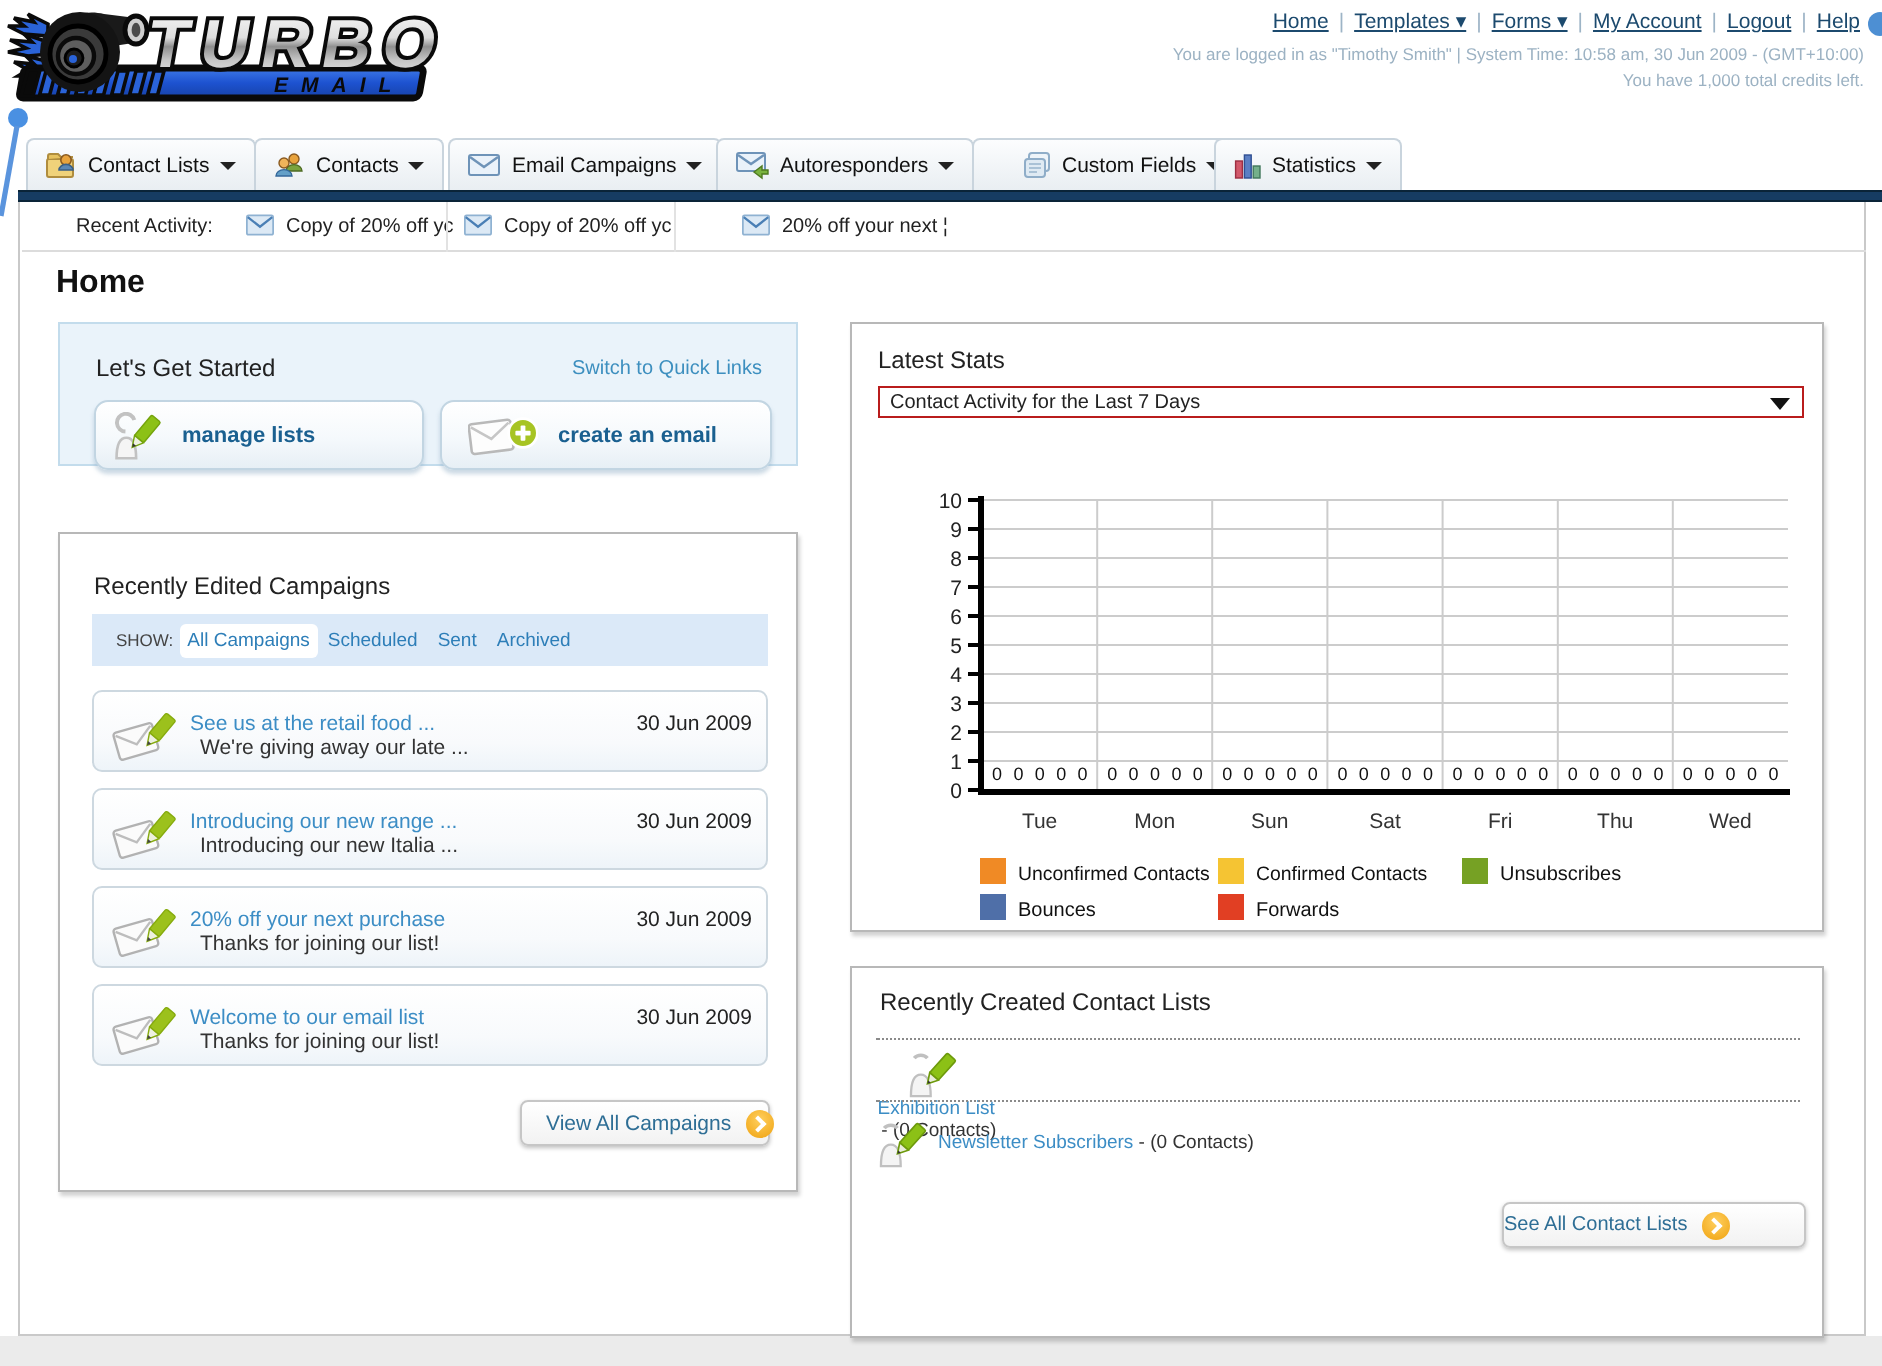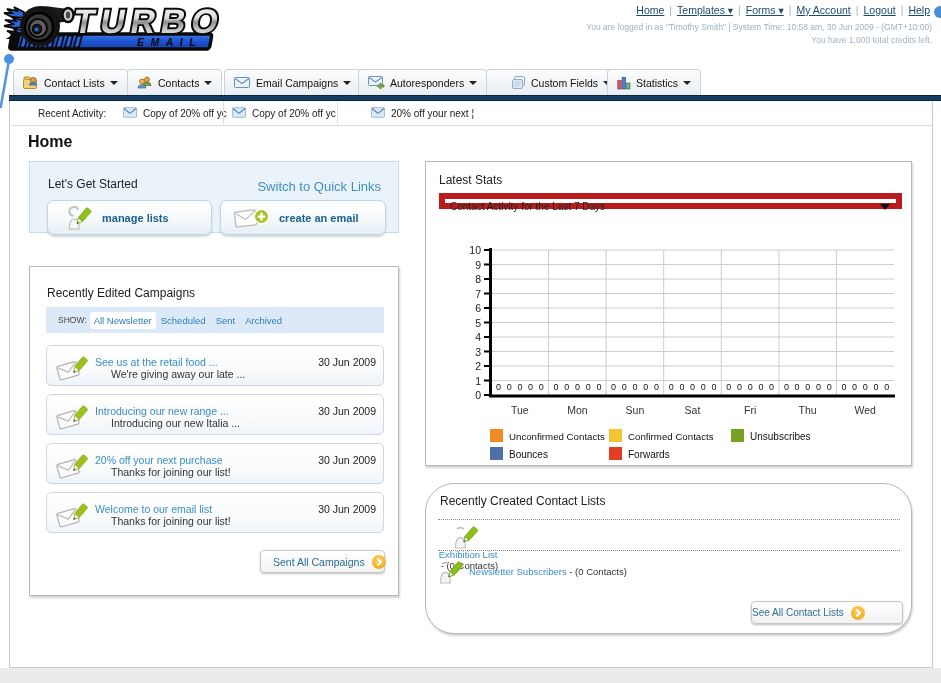--- a/index.html
+++ b/index.html
@@ -25,44 +25,44 @@
 
 #recent { position:absolute; left:1px; top:0px; width:922px; height:25px; border-bottom:1px solid #dcdcdc; font-size:10.5px; color:#333; }
 #recent .lbl { position:absolute; left:27px; top:7px; color:#222; font-size:10px; }
 .ritem { position:absolute; top:0px; height:25px; display:flex; align-items:center; border-left:1px solid #e2e2e2; padding-left:8px; font-size:10px; color:#222; white-space:nowrap;}
 .ritem .env { margin-right:6px; }
 h1.home { position:absolute; left:18px; top:32px; font-size:16px; color:#111; }
 
 .panel { position:absolute; background:#fff; border:1px solid #b8b8b8; box-shadow:1px 2px 2px rgba(0,0,0,0.18); }
 #getstarted { left:19px; top:60px; width:370px; height:72px; background:#eaf3fa; border:1px solid #c3dcec; box-shadow:none; }
 #getstarted .ttl { position:absolute; left:18px; top:15px; font-size:12px; color:#222; }
-#getstarted .switch { position:absolute; right:17px; top:17px; font-size:13px; color:#3d8fbf; }
+#getstarted .switch { position:absolute; right:17px; top:17px; font-size:10px; color:#3d8fbf; }
 .bigbtn { position:absolute; top:38px; height:35px; background:linear-gradient(#ffffff,#f5f9fc 55%,#e7eff5); border:1px solid #c2d5e2; border-radius:7px; box-shadow:0 2px 2px rgba(140,170,195,0.45); display:flex; align-items:center; font-size:11px; font-weight:bold; color:#1a6090; }
 .bic { display:inline-flex; margin-right:10px; }
-#btn-manage { left:17px; width:165px; padding-left:19px; }
+#btn-manage { left:17px; width:165px; padding-left:8px; }
 #btn-create { left:190px; width:166px; padding-left:13px; }
 #campaigns { left:19px; top:165px; width:370px; height:330px; }
 #campaigns .ttl { position:absolute; left:17px; top:19px; font-size:12px; color:#222; }
 #showbar { position:absolute; left:16px; top:40px; width:338px; height:26px; background:#dbe9f8; display:flex; align-items:center; font-size:9.5px; color:#333; }
 #showbar .lbl { margin-left:12px; margin-right:3px; color:#444; font-size:8.5px; }
 #showbar a { color:#2d7eb8; margin-right:10px; }
 #showbar .sel { background:#fff; border-radius:3px; padding:3px 4px; margin-right:5px; color:#2d7eb8; }
 .crow { position:absolute; left:16px; width:338px; height:41px; border:1px solid #cdd8e0; border-radius:5px; background:linear-gradient(#ffffff,#f8fafc 65%,#eef4f9); }
 .crow .ic { position:absolute; left:8px; top:10px; }
 .crow .t1 { position:absolute; left:48px; top:10px; font-size:10.5px; color:#3c8dc5; }
-.crow .t2 { position:absolute; left:64px; top:22px; font-size:10.5px; color:#333; }
+.crow .t2 { position:absolute; left:53px; top:22px; font-size:10.5px; color:#333; }
 .crow .dt { position:absolute; right:7px; top:10px; font-size:10.5px; color:#222; }
 .actbtn { position:absolute; height:23px; white-space:nowrap; background:linear-gradient(#ffffff,#f2f2f2); border:1px solid #c6c6c6; border-radius:4px; display:flex; align-items:center; font-size:10.5px; color:#2e6e95; box-shadow:0 1px 2px rgba(0,0,0,0.25); }
 #viewall { left:230px; top:283px; width:125px; padding-left:12px; }
 #stats { left:415px; top:60px; width:487px; height:305px; }
 #stats .ttl { position:absolute; left:13px; top:11px; font-size:12px; color:#222; }
-#dropdown { position:absolute; left:13px; top:31px; width:463px; height:16px; border:6px solid #b91c1c; background:#fff; font-size:10px; color:#222; }
+#dropdown { position:absolute; left:13px; top:31px; width:463px; height:16px; border:1px solid #b91c1c; background:#fff; font-size:10px; color:#222; }
 #dropdown .txt { position:absolute; left:5px; top:2px; }
 #dropdown .arr { position:absolute; right:6px; top:5px; width:0; height:0; border-left:5px solid transparent; border-right:5px solid transparent; border-top:6px solid #111; }
-#contactlists { left:415px; top:382px; width:487px; height:151px;border-radius:29px; }
+#contactlists { left:415px; top:382px; width:487px; height:186px; }
 #contactlists .ttl { position:absolute; left:14px; top:10px; font-size:12px; color:#222; }
 .dotline { position:absolute; left:12px; width:462px; border-top:1px dotted #8a8a8a; }
 .clitem { position:absolute; left:12px; font-size:9.5px; display:flex; align-items:center; height:30px; }
 .cic { margin-right:3px; display:inline-flex; }
 .clitem a { color:#3c8dc5; }
 .clitem .rest { color:#333; }
 #seeall { left:325px; top:117px; width:152px; font-size:10px; }
 a { text-decoration:none; }
 #toplinks a { text-decoration:underline; }
 .obtn { width:14px; height:14px; border-radius:50%; background:radial-gradient(circle at 50% 35%, #ffcf5e, #efa210); margin-left:7px; position:relative; flex-shrink:0; }
@@ -235,21 +235,21 @@
           </svg>
         </span>
         <span>create an email</span>
       </div>
   </div>
 
   <div class="panel" id="campaigns">
     <div class="ttl">Recently Edited Campaigns</div>
     <div id="showbar">
         <span class="lbl">SHOW:</span>
-        <span class="sel">All Newsletter</span>
+        <span class="sel">All Campaigns</span>
         <a href="#">Scheduled</a>
         <a href="#">Sent</a>
         <a href="#">Archived</a>
       </div>
     <div class="crow" style="top:78px;">
         <div class="ic"><svg width="33" height="26" viewBox="0 0 33 26">
             <g transform="rotate(-16 12 15)">
               <rect x="3" y="8" width="20" height="14" rx="1.5" fill="#fbfbfb" stroke="#b2b2b2" stroke-width="1.2"></rect>
               <path d="M4 9.5 L13 16.5 L22 9.5" fill="none" stroke="#bdbdbd" stroke-width="1.2"></path>
             </g>
@@ -305,21 +305,21 @@
               <rect x="21" y="0" width="6.2" height="13" rx="1" fill="#9cc11c" stroke="#86ab0d" stroke-width="0.7"></rect>
               <path d="M21 13 l3.1 5.6 l3.1 -5.6 z" fill="#edf1df" stroke="#86ab0d" stroke-width="0.7"></path>
               <path d="M23.1 16.7 l1 1.9 l1 -1.9 z" fill="#444"></path>
             </g>
           </svg></div>
         <div class="t1">Welcome to our email list</div>
         <div class="t2">Thanks for joining our list!</div>
         <div class="dt">30 Jun 2009</div>
       </div>
     <div class="actbtn" id="viewall">
-        <span>Sent All Campaigns</span>
+        <span>View All Campaigns</span>
         <span class="obtn"></span>
       </div>
   </div>
 
   <div class="panel" id="stats">
     <div class="ttl">Latest Stats</div>
     <div id="dropdown">
         <span class="txt">Contact Activity for the Last 7 Days</span>
         <span class="arr"></span>
       </div>

